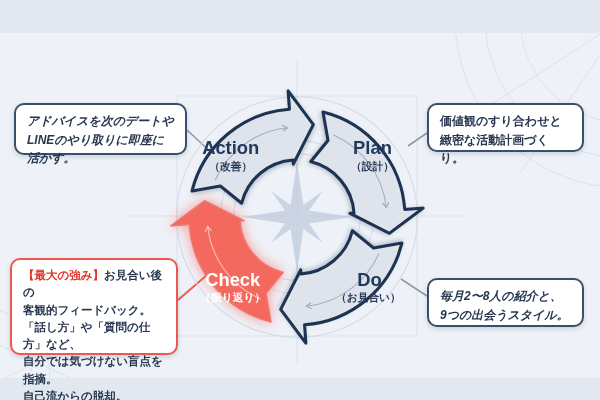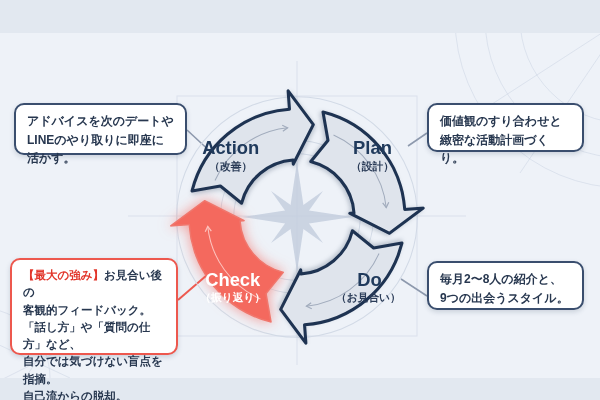--- a/index.html
+++ b/index.html
@@ -27,23 +27,23 @@
   .flow{fill:none;stroke:#8d99ad;stroke-width:1;opacity:.75;}
   .flow-w{fill:none;stroke:#ffd9d5;stroke-width:1;opacity:.8;}
   text{text-anchor:middle;}
   .lbl-en{font-size:18px;font-weight:bold;fill:#203a5c;}
   .lbl-ja{font-size:10.5px;font-weight:bold;fill:#2b3c58;}
   .lbl-white{fill:#ffffff;}
   
   .callout{position:absolute;background:#ffffff;border:2px solid #3a4e6e;border-radius:10px;
     padding:7px 11px;font-size:12px;font-weight:bold;color:#27374f;line-height:1.55;
     white-space:pre-line;box-shadow:0 2px 5px rgba(40,60,90,.18);box-sizing:border-box;}
-  #callout-action{left:14px;top:70px;width:173px;height:52px;}
+  #callout-action{left:14px;top:70px;width:173px;height:52px;font-style:italic;}
   #callout-plan{left:427px;top:70px;width:157px;height:49px;}
-  #callout-do{left:427px;top:228px;width:157px;height:49px;}
+  #callout-do{left:427px;top:245px;width:157px;height:49px;font-style:italic;}
   #callout-check{left:10px;top:225px;width:168px;height:97px;
     border-color:#ed584e;font-size:11.5px;line-height:1.5;}
   .hl{color:#e2362b;}
 </style>
 </head>
 <body>
 
 <div class="band" id="band-top"></div>
 <div class="band" id="band-bottom"></div>
 

